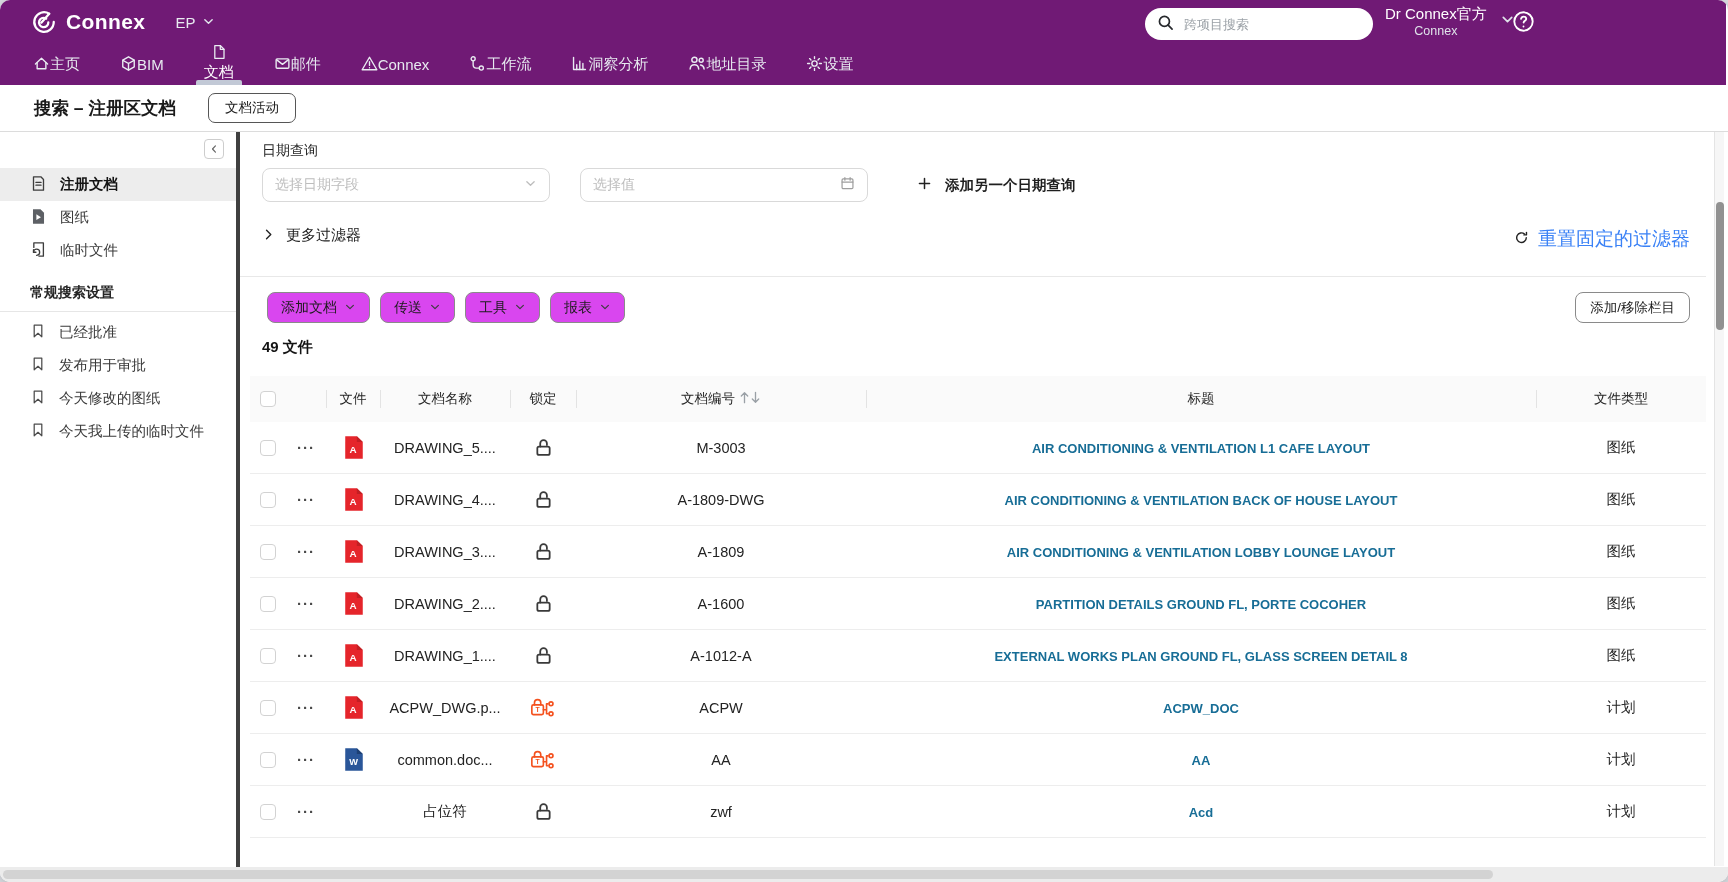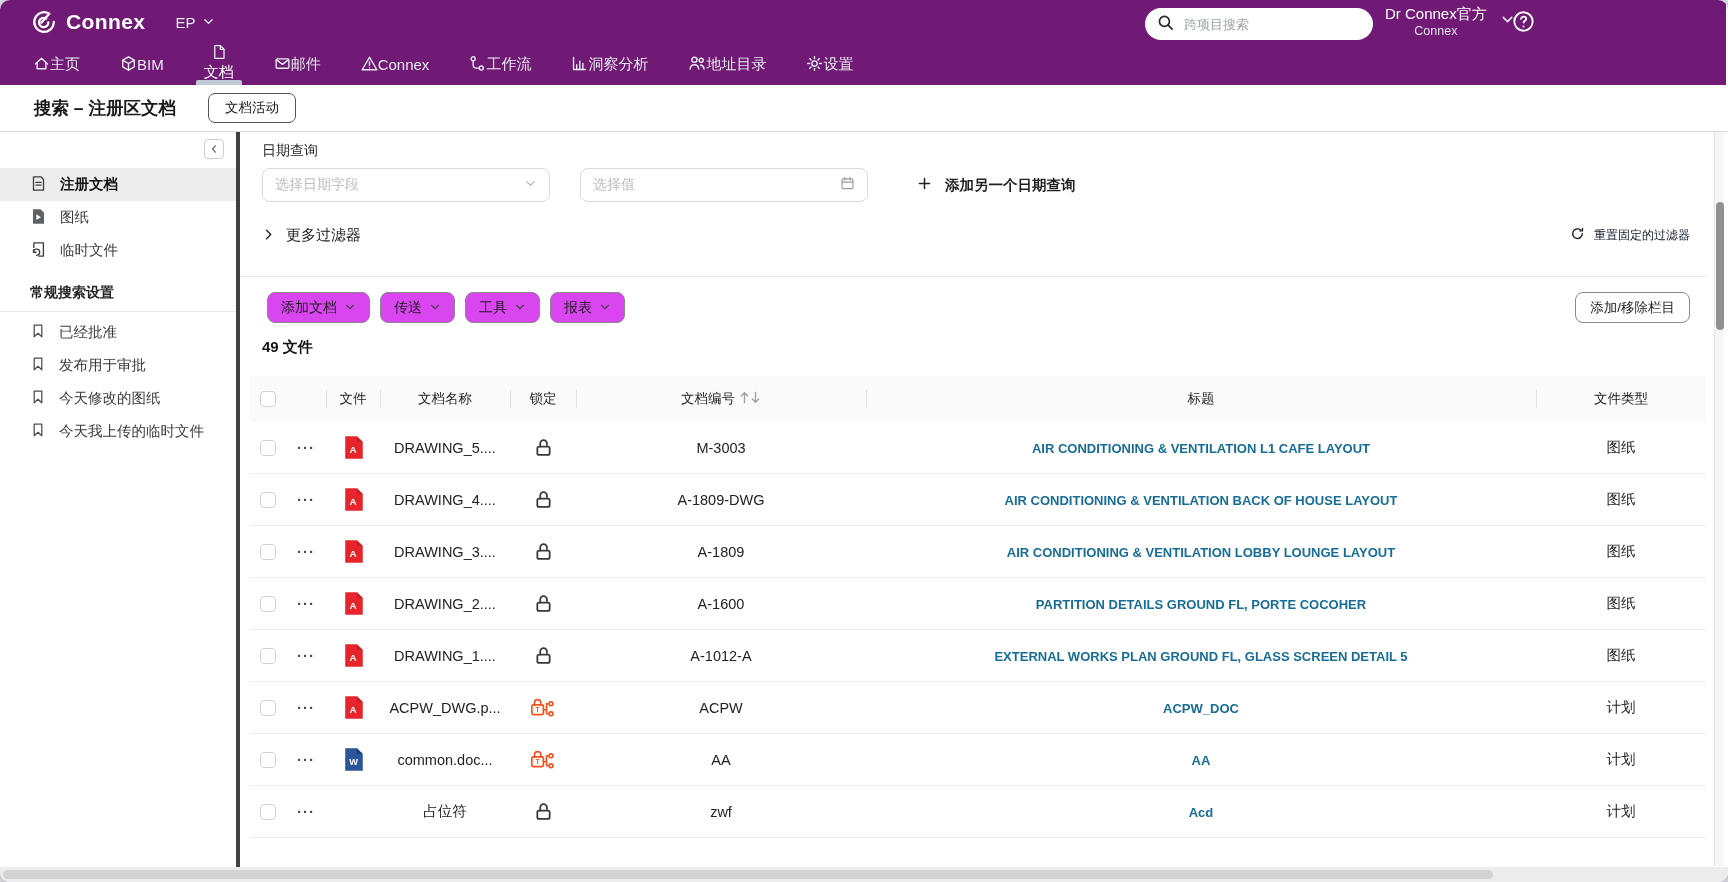--- a/index.html
+++ b/index.html
@@ -37,21 +37,21 @@
   .side-divider{border-top:1px solid #e6e6e6;margin:4px 0 4px 0;}
   
   .main{position:absolute;left:240px;top:132px;right:0;bottom:15px;background:#fff;overflow:hidden;}
   .f-label{position:absolute;left:22px;top:10px;font-size:14px;color:#262626;}
   .f-row{position:absolute;left:22px;top:36px;display:flex;align-items:center;}
   .fake-input{width:288px;height:34px;border:1px solid #d9d9d9;border-radius:8px;display:flex;align-items:center;justify-content:space-between;padding:0 12px;background:#fff;cursor:pointer;}
   .fake-input .ph{font-size:14px;color:#bdbdbd;}
   .gap30{margin-left:30px;}
   .add-another{display:flex;align-items:center;gap:13px;margin-left:49px;font-size:14.5px;color:#1f1f1f;cursor:pointer;font-weight:700;}
   .more{position:absolute;left:22px;top:94px;display:flex;align-items:center;gap:11px;font-size:15px;font-weight:500;color:#222;cursor:pointer;}
-  .reset{position:absolute;right:38px;top:94px;display:flex;align-items:center;gap:9px;font-size:12px;color:#0f172a;cursor:pointer;}
+  .reset{position:absolute;right:38px;top:94px;display:flex;align-items:center;gap:9px;font-size:19px;color:#3b82f6;cursor:pointer;}
   .hr1{position:absolute;left:0;right:22px;top:144px;border-top:1px solid #e8e8e8;}
   .toolbar{position:absolute;left:27px;top:160px;display:flex;gap:10px;}
   .tbtn{height:31px;display:flex;align-items:center;gap:7px;padding:0 13px;background:#d946ef;border:1px solid #8a8a8a;border-radius:8px;font-size:14px;color:#1c1c1c;cursor:pointer;font-family:"Liberation Sans",sans-serif;}
   .colbtn{position:absolute;right:38px;top:160px;height:31px;padding:0 14px;background:#fff;border:1px solid #8a8a8a;border-radius:8px;font-size:13.5px;color:#1c1c1c;cursor:pointer;font-family:"Liberation Sans",sans-serif;}
   .count{position:absolute;left:22px;top:206px;font-size:15px;font-weight:600;color:#141414;}
   
   .table{position:absolute;left:10px;top:244px;width:1456px;}
   .tr{display:grid;grid-template-columns:36px 40px 54px 130px 66px 290px 670px 170px;align-items:center;}
   .thead{height:46px;background:#fafafa;}
   .thead .th{position:relative;text-align:center;font-size:13.5px;font-weight:normal;color:#262626;}
@@ -427,21 +427,21 @@
                 <path d="M1.8 .8h9.4L16 5.6v13.6H1.8z" fill="#e5252b"></path>
                 <path d="M11.2 .8v4.8H16z" fill="#c21f24"></path>
                 <text x="8.2" y="14.8" font-size="8" font-weight="bold" fill="#fff" text-anchor="middle" font-family="Liberation Sans, sans-serif">A</text>
               </svg></span>
             <span class="cell c-name">DRAWING_1....</span>
             <span class="cell c-lock"><svg width="21" height="21" viewBox="0 0 16 16" fill="none" stroke="#3a3a3a" stroke-width="1.35" stroke-linecap="round" stroke-linejoin="round">
                 <rect x="3.3" y="7.3" width="9.4" height="6.4" rx="1.3"></rect>
                 <path d="M5.5 7.3V5a2.55 2.55 0 0 1 5.1 0v1.1"></path>
               </svg></span>
             <span class="cell c-num">A-1012-A</span>
-            <span class="cell c-title"><a class="tlink">EXTERNAL WORKS PLAN GROUND FL, GLASS SCREEN DETAIL 5</a></span>
+            <span class="cell c-title"><a class="tlink">EXTERNAL WORKS PLAN GROUND FL, GLASS SCREEN DETAIL 8</a></span>
             <span class="cell c-type">图纸</span>
           </div>
           <div class="tr row">
             <span class="cell c-cb">
               <span class="cb"></span>
             </span>
             <span class="cell dots">···</span>
             <span class="cell c-file"><svg width="21" height="25" viewBox="0 0 17 20">
                 <path d="M1.8 .8h9.4L16 5.6v13.6H1.8z" fill="#e5252b"></path>
                 <path d="M11.2 .8v4.8H16z" fill="#c21f24"></path>

